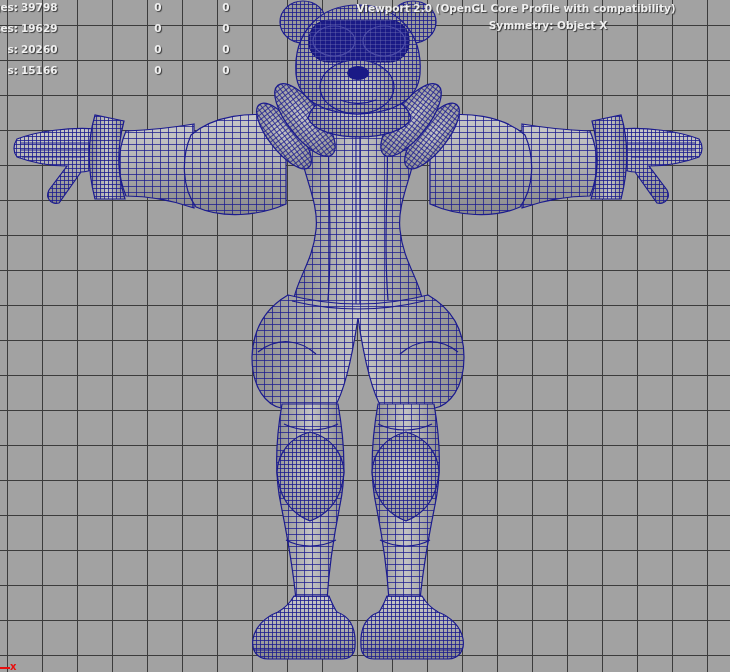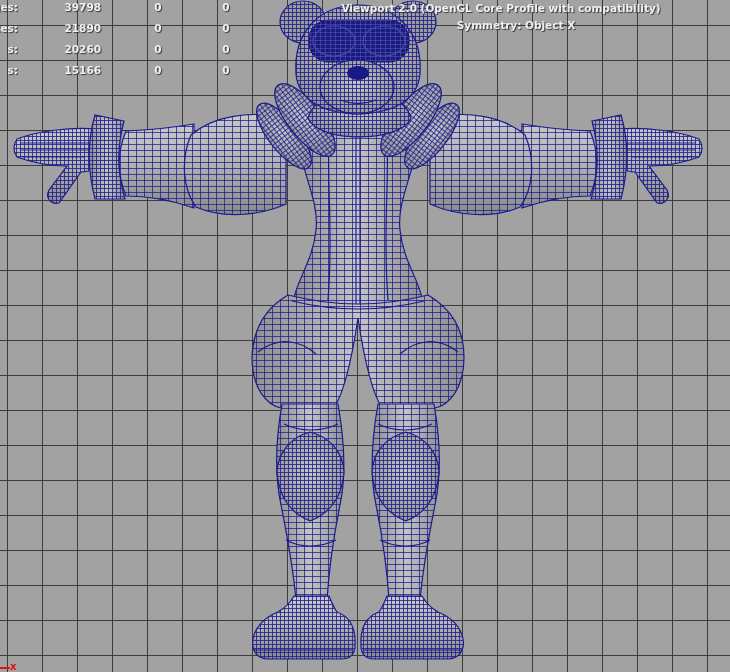--- a/index.html
+++ b/index.html
@@ -12,25 +12,25 @@
       linear-gradient(to bottom,#3c3c3c 1px,transparent 1px);
     background-size:35px 35px;
     background-position:7px 25px;
   }
   .model-svg{position:absolute;left:0;top:0;width:730px;height:672px;}
   .hud{position:absolute;color:#f0f0f0;font-weight:bold;font-size:10.5px;
        text-shadow:1px 1px 1px #3a3a3a;white-space:nowrap;pointer-events:none;}
   .hud-row{position:absolute;left:0;height:13px;width:320px;}
   .hud-row span{position:absolute;display:block;}
   .hud-row .lbl{left:-62px;width:80px;text-align:right;}
-  .hud-row .v1{left:21px;width:80px;text-align:right;}
+  .hud-row .v1{left:21px;width:80px;text-align:left;}
   .hud-row .v2{left:132px;width:52px;text-align:center;}
   .hud-row .v3{left:200px;width:52px;text-align:center;}
-  .hud-title{top:2px;left:501px;transform:translateX(-50%);}
-  .hud-symmetry{top:19px;left:516px;transform:translateX(-50%);}
+  .hud-title{top:2px;left:516px;transform:translateX(-50%);}
+  .hud-symmetry{top:19px;left:548px;transform:translateX(-50%);}
   .axis-indicator{position:absolute;left:0;bottom:0;width:40px;height:16px;}
   .axis-line{position:absolute;left:0;bottom:3px;width:10px;height:2px;background:#e81010;}
   .axis-label{position:absolute;left:10px;bottom:0;color:#e81010;font-weight:bold;
               font-size:10px;font-family:"DejaVu Sans",sans-serif;}
 </style>
 </head>
 <body>
 
 <div class="viewport">
 
@@ -171,21 +171,21 @@
 
   <div>
     <div class="hud hud-row" style="top:1px">
       <span class="lbl">ges:</span>
       <span class="v1">39798</span>
       <span class="v2">0</span>
       <span class="v3">0</span>
     </div>
     <div class="hud hud-row" style="top:22px">
       <span class="lbl">ces:</span>
-      <span class="v1">21890</span>
+      <span class="v1">19629</span>
       <span class="v2">0</span>
       <span class="v3">0</span>
     </div>
     <div class="hud hud-row" style="top:43px">
       <span class="lbl">s:</span>
       <span class="v1">20260</span>
       <span class="v2">0</span>
       <span class="v3">0</span>
     </div>
     <div class="hud hud-row" style="top:64px">

